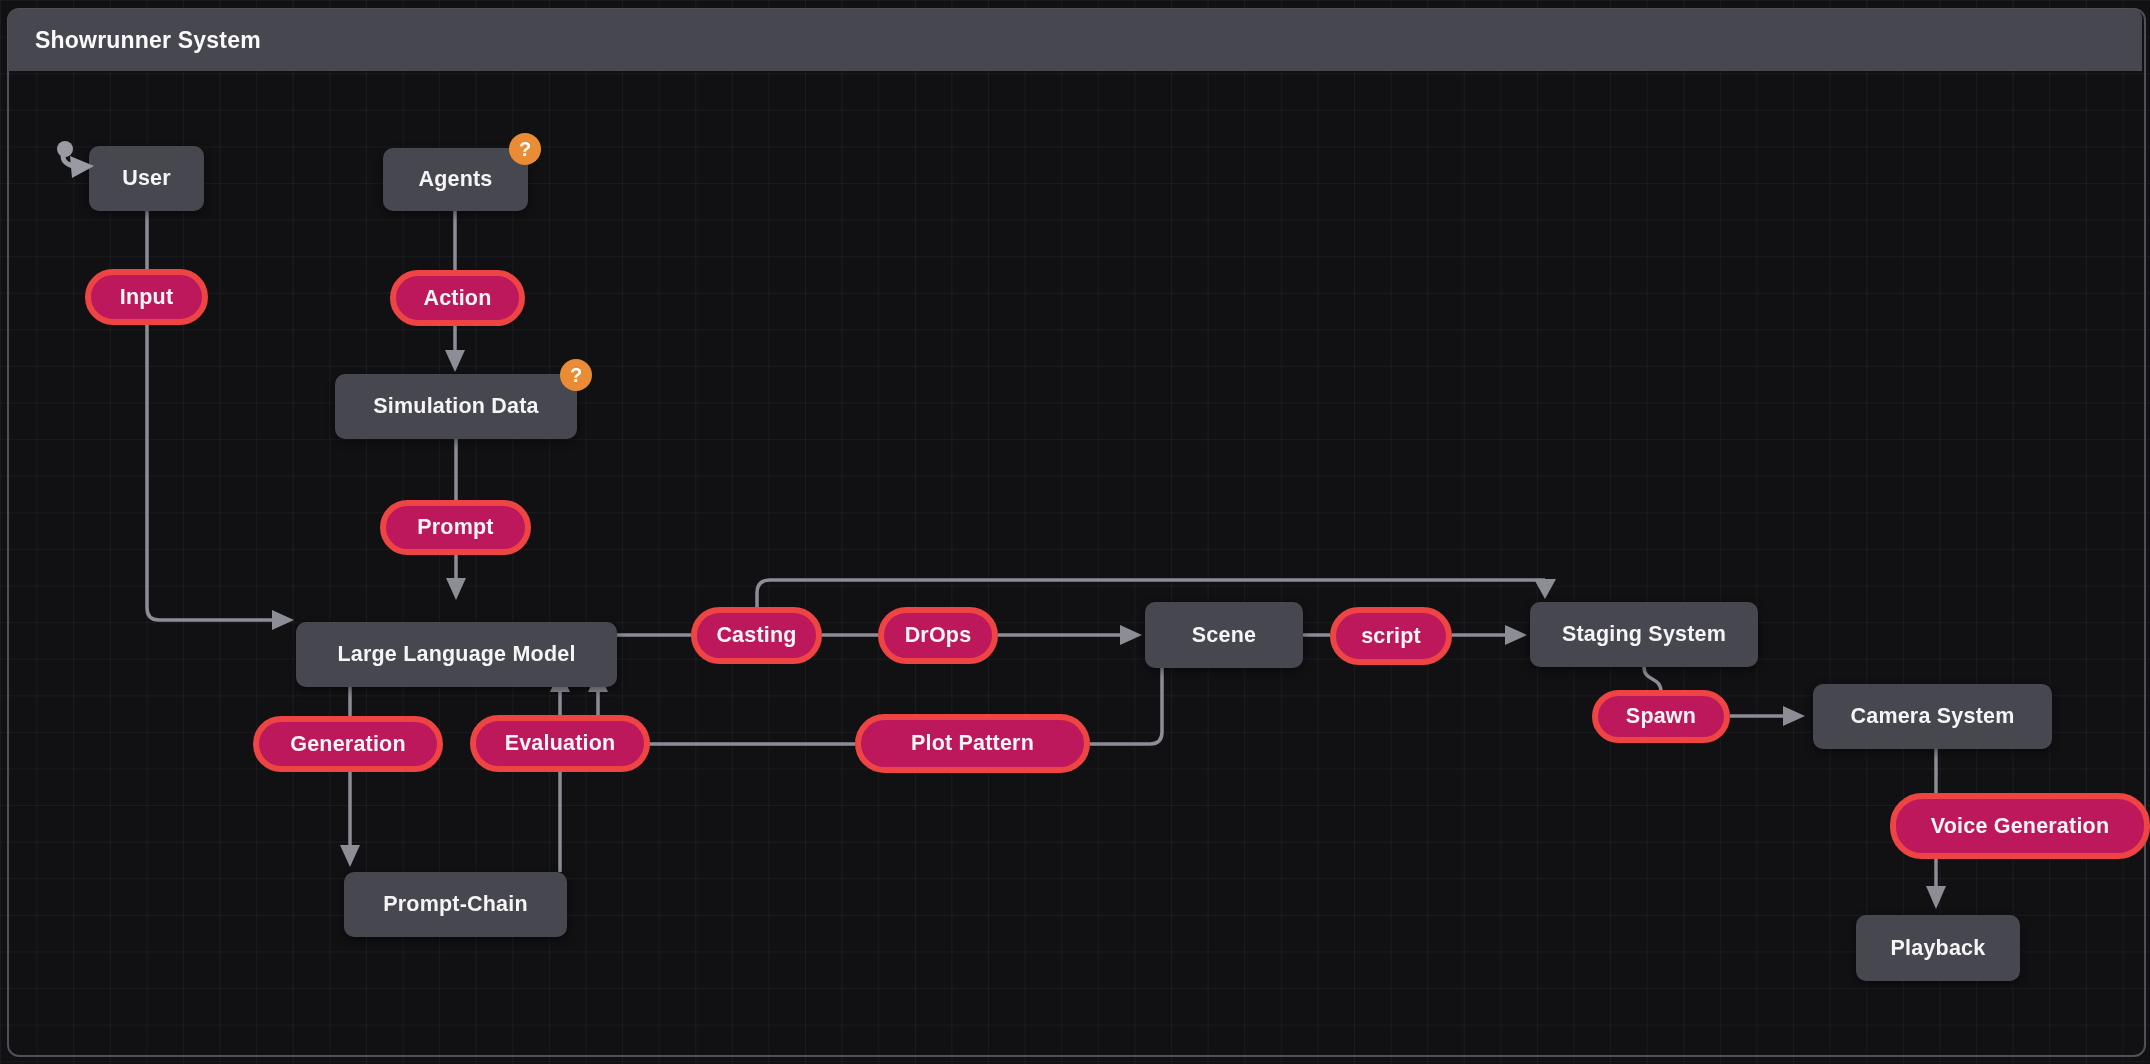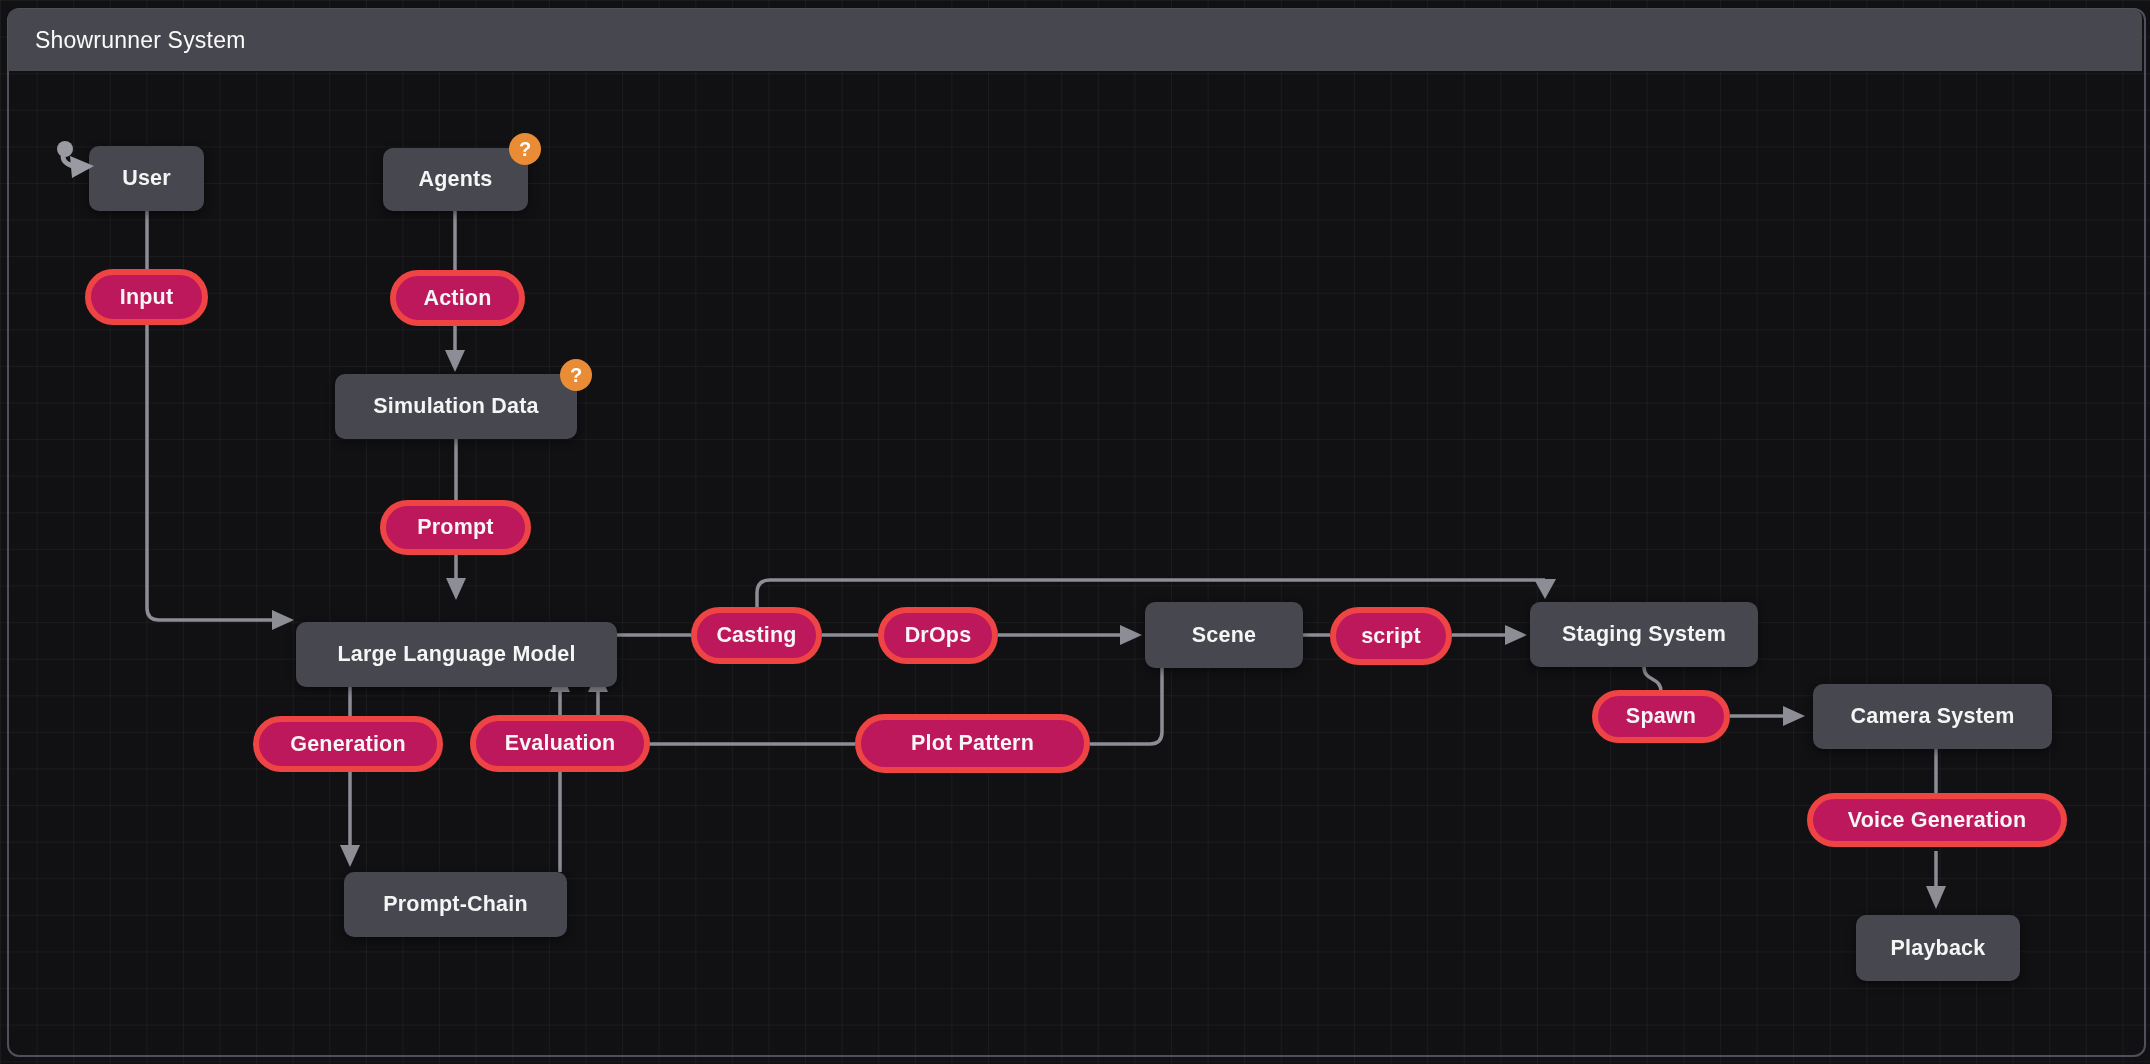--- a/index.html
+++ b/index.html
@@ -13,21 +13,21 @@
     background-size:36.6px 36.6px;
   }
   .container{
     position:absolute;left:7px;top:8px;width:2135px;height:1045px;
     border:2px solid #50505a;border-radius:12px;
   }
   .titlebar{
     position:absolute;left:8px;top:9px;width:2134px;height:62px;
     background:#47474f;border-radius:9px 9px 0 0;
     display:flex;align-items:center;
-    color:#fafafb;font-size:23px;font-weight:400;letter-spacing:.2px;
+    color:#fafafb;font-size:23px;font-weight:700;letter-spacing:.2px;
     padding-left:27px;box-sizing:border-box;
   }
   svg.edges{position:absolute;left:0;top:0;z-index:2;}
   .edge{stroke:#8d8d96;stroke-width:3.5;fill:none;}
   .arrow{fill:#8d8d96;stroke:none;}
   .node{
     position:absolute;z-index:3;display:flex;align-items:center;justify-content:center;
     color:#f5f5f6;font-size:21.5px;font-weight:700;letter-spacing:.2px;white-space:nowrap;
     box-sizing:border-box;
   }
@@ -60,21 +60,21 @@
   #e-input{left:85px;top:269px;width:123px;height:56px;}
   #e-action{left:390px;top:270px;width:135px;height:56px;}
   #e-prompt{left:380px;top:500px;width:151px;height:55px;}
   #e-casting{left:691px;top:607px;width:131px;height:57px;}
   #e-drops{left:878px;top:607px;width:120px;height:57px;}
   #e-script{left:1330px;top:607px;width:122px;height:58px;}
   #e-generation{left:253px;top:716px;width:190px;height:56px;}
   #e-evaluation{left:470px;top:715px;width:180px;height:57px;}
   #e-plotpattern{left:855px;top:714px;width:235px;height:59px;}
   #e-spawn{left:1592px;top:690px;width:138px;height:53px;}
-  #e-voicegen{left:1807px;top:793px;width:260px;height:54px;text-align:right;}
+  #e-voicegen{left:1890px;top:793px;width:260px;height:66px;text-align:right;}
 
   #b-agents{left:509px;top:133px;}
   #b-simdata{left:560px;top:359px;}
 </style>
 </head>
 <body>
 
 <div class="container"></div>
 
 <div class="titlebar">

